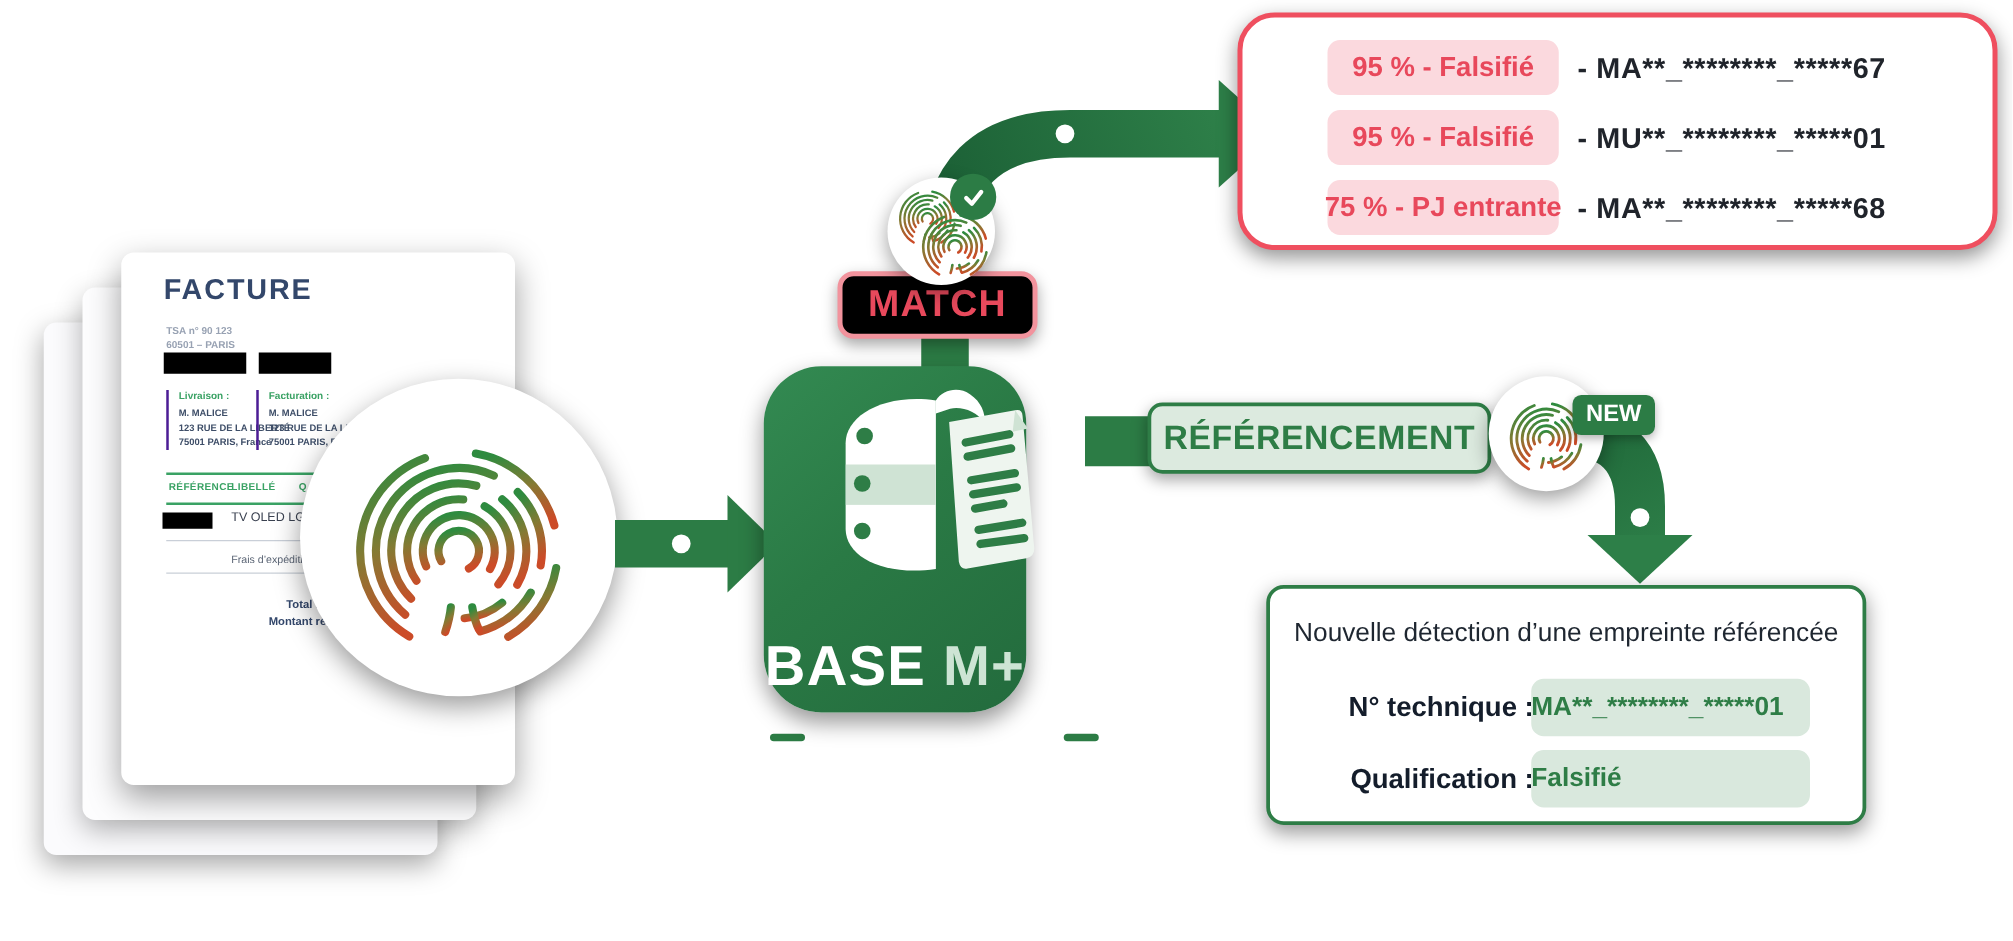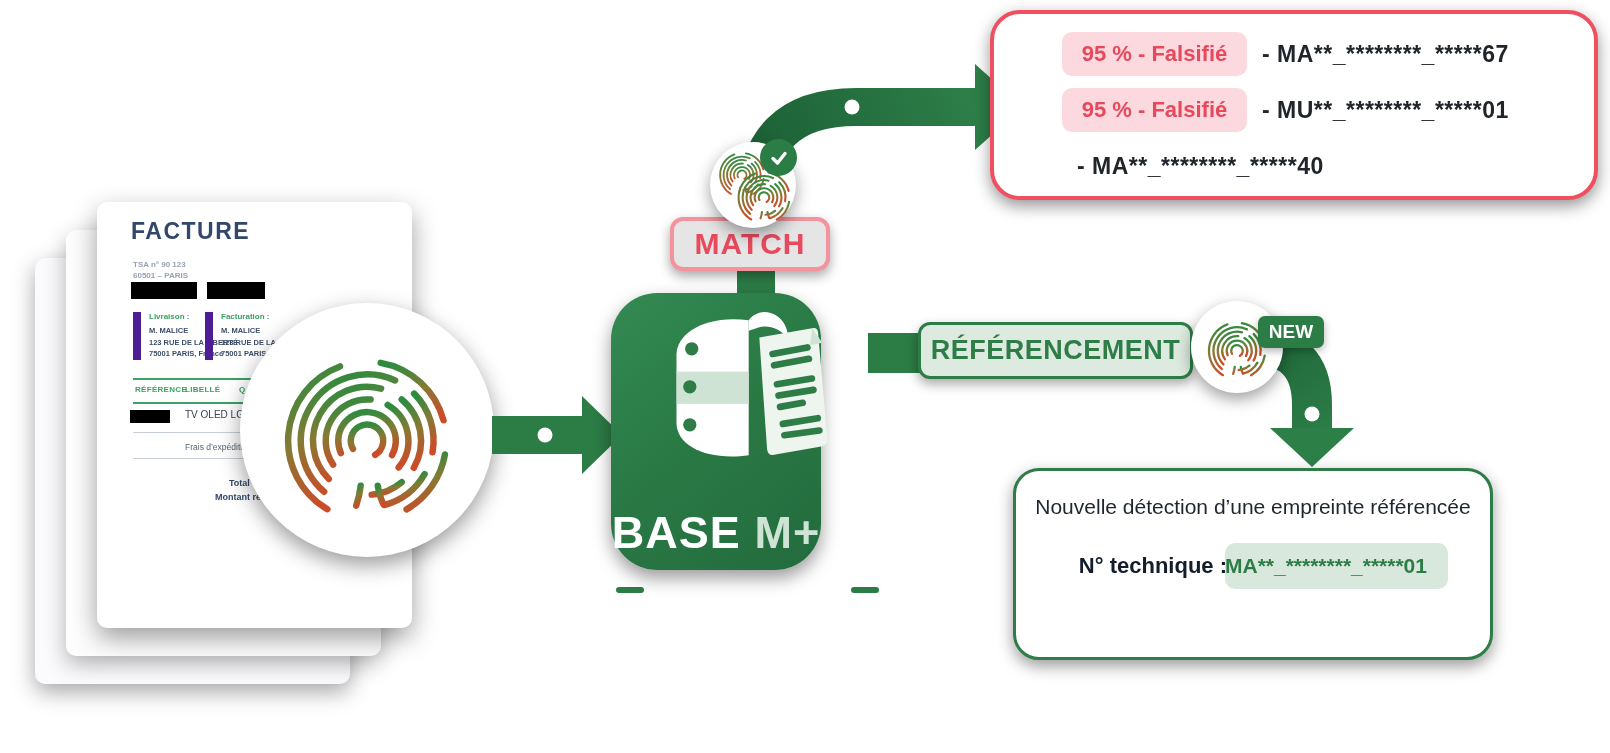--- a/index.html
+++ b/index.html
@@ -11,21 +11,21 @@
   .page { position:absolute; width:315px; height:426px; border-radius:10px; background:#fff; }
   .page-back  { left:35px;  top:258px; background:#fbfbfd; box-shadow:0 8px 22px rgba(0,0,0,.35); }
   .page-mid   { left:66px;  top:230px; background:#fdfdfe; box-shadow:0 8px 22px rgba(0,0,0,.3); }
   .page-front { left:97px;  top:202px; background:#ffffff; box-shadow:0 10px 26px rgba(0,0,0,.38); }
 
   .inv-title { position:absolute; left:34px; top:16px; font-size:23px; font-weight:800; letter-spacing:1.5px; color:#33476b; }
   .inv-meta  { position:absolute; left:36px; top:57px; font-size:8px; line-height:11px; color:#98a2b3; font-weight:600; }
   .redact { position:absolute; background:#000; }
   .bar-a { left:34px;  top:80px; width:66px; height:17px; }
   .bar-b { left:110px; top:80px; width:58px; height:17px; }
-  .addr-col { position:absolute; top:110px; width:70px; border-left:8px solid #4c1d95; padding-left:8px; }
+  .addr-col { position:absolute; top:110px; width:70px; border-left:2px solid #4c1d95; padding-left:8px; }
   .addr-col.c1 { left:36px; } .addr-col.c2 { left:108px; }
   .addr-head { font-size:8px; font-weight:700; color:#3aa264; margin-bottom:4px; }
   .addr-line { font-size:7.5px; font-weight:700; color:#3e4e68; line-height:11.5px; white-space:nowrap; }
   .tline { position:absolute; left:36px; width:240px; height:2px; background:#3aa264; }
   .gline { position:absolute; left:36px; width:240px; height:1px; background:#c9cfd8; }
   .th { position:absolute; font-size:8px; font-weight:800; color:#3aa264; letter-spacing:.3px; }
   .cell { position:absolute; color:#3a4150; }
   .bar-row { left:33px; top:208px; width:40px; height:13px; }
   .tot { position:absolute; font-size:9px; font-weight:800; color:#33476b; white-space:nowrap; }
 
@@ -47,21 +47,21 @@
   
   .base-icon { position:absolute; left:611px; top:293px; width:210px; height:277px; border-radius:46px;
                background:linear-gradient(140deg,#338a52 0%, #2a7a45 45%, #236b3d 100%);
                z-index:4; box-shadow:0 8px 18px rgba(0,0,0,.4); }
   .base-db { position:absolute; left:37px; top:14px; }
   .base-text { position:absolute; left:0; right:0; top:214px; text-align:center; font-size:45px; font-weight:800; letter-spacing:1px; white-space:nowrap; }
   .base-text .w { color:#ffffff; } .base-text .lg { color:#cde4d4; }
 
   
   .match-label { position:absolute; left:670px; top:217px; width:160px; height:54px; z-index:5;
-                 background:#e5e5e5; border:4px solid #f2939d; border-radius:13px;
+                 background:#000000; border:4px solid #f2939d; border-radius:13px;
                  display:flex; align-items:center; justify-content:center;
                  font-size:30px; font-weight:800; letter-spacing:1px; color:#e8495c;
                  box-shadow:0 5px 12px rgba(0,0,0,.35); }
 
   
   .ref-label { position:absolute; left:918px; top:322px; width:275px; height:57px; z-index:5;
                background:#dceadf; border:3px solid #2e7d46; border-radius:12px;
                display:flex; align-items:center; justify-content:center;
                font-size:27px; font-weight:800; color:#2e7d46; letter-spacing:.5px;
                box-shadow:0 5px 12px rgba(0,0,0,.35); }
@@ -70,21 +70,21 @@
   .match-box { position:absolute; left:990px; top:10px; width:608px; height:190px; z-index:6;
                background:#fff; border:4px solid #ef4f5f; border-radius:30px;
                box-shadow:0 6px 16px rgba(0,0,0,.42); padding:18px 0 0 68px; }
   .m-row { display:flex; align-items:center; height:44px; margin-bottom:12px; }
   .m-badge { width:185px; height:44px; border-radius:10px; background:#fbd9de; color:#e8485b;
              font-size:22px; font-weight:800; display:flex; align-items:center; justify-content:center; white-space:nowrap; }
   .m-ref { margin-left:15px; font-size:23px; font-weight:700; color:#20242b; letter-spacing:.5px; white-space:nowrap; }
 
   
   .detect-box { position:absolute; left:1013px; top:468px; width:480px; height:192px; z-index:6;
-                background:#fff; border:3px solid #2e7d46; border-radius:26px;
+                background:#fff; border:3px solid #2e7d46; border-radius:14px;
                 box-shadow:0 6px 16px rgba(0,0,0,.4); }
   .d-title { position:absolute; left:0; right:0; top:24px; text-align:center; font-size:21px; font-weight:500;
              color:#1e2630; white-space:nowrap; }
   .d-row { position:absolute; left:0; width:100%; height:46px; }
   .d-row1 { top:72px; } .d-row2 { top:129px; }
   .d-label { position:absolute; left:0; width:199px; text-align:right; top:50%; transform:translateY(-50%);
              font-size:22px; font-weight:800; color:#141d2b; white-space:nowrap;margin-left:12px; }
   .d-badge { position:absolute; left:209px; top:0; width:223px; height:46px; border-radius:10px; background:#d9e8dd;
              display:flex; align-items:center; 
              font-size:21px; font-weight:800; color:#2e7d46; white-space:nowrap; }
@@ -249,33 +249,38 @@
   <div class="match-box">
     <div class="m-row">
       <div class="m-badge">95 % - Falsifié</div>
       <div class="m-ref">- MA**_********_*****67</div>
     </div>
     <div class="m-row">
       <div class="m-badge">95 % - Falsifié</div>
       <div class="m-ref">- MU**_********_*****01</div>
     </div>
     <div class="m-row">
-      <div class="m-ref">- MA**_********_*****40</div>
+      <div class="m-badge">75 % - PJ entrante</div>
+      <div class="m-ref">- MA**_********_*****68</div>
     </div>
   </div>
 
   <div class="ref-label">RÉFÉRENCEMENT</div>
   <div class="fp-circle fp-ref">
     <svg width="64" height="64">
         <use href="#fp"></use>
       </svg>
   </div>
   <div class="new-badge">NEW</div>
 
   <div class="detect-box">
     <div class="d-title">Nouvelle détection d’une empreinte référencée</div>
     <div class="d-row d-row1">
       <div class="d-label">N° technique :</div>
       <div class="d-badge">MA**_********_*****01</div>
     </div>
+    <div class="d-row d-row2">
+      <div class="d-label">Qualification :</div>
+      <div class="d-badge">Falsifié</div>
+    </div>
   </div>
 
 </div>
 
 </body></html>

